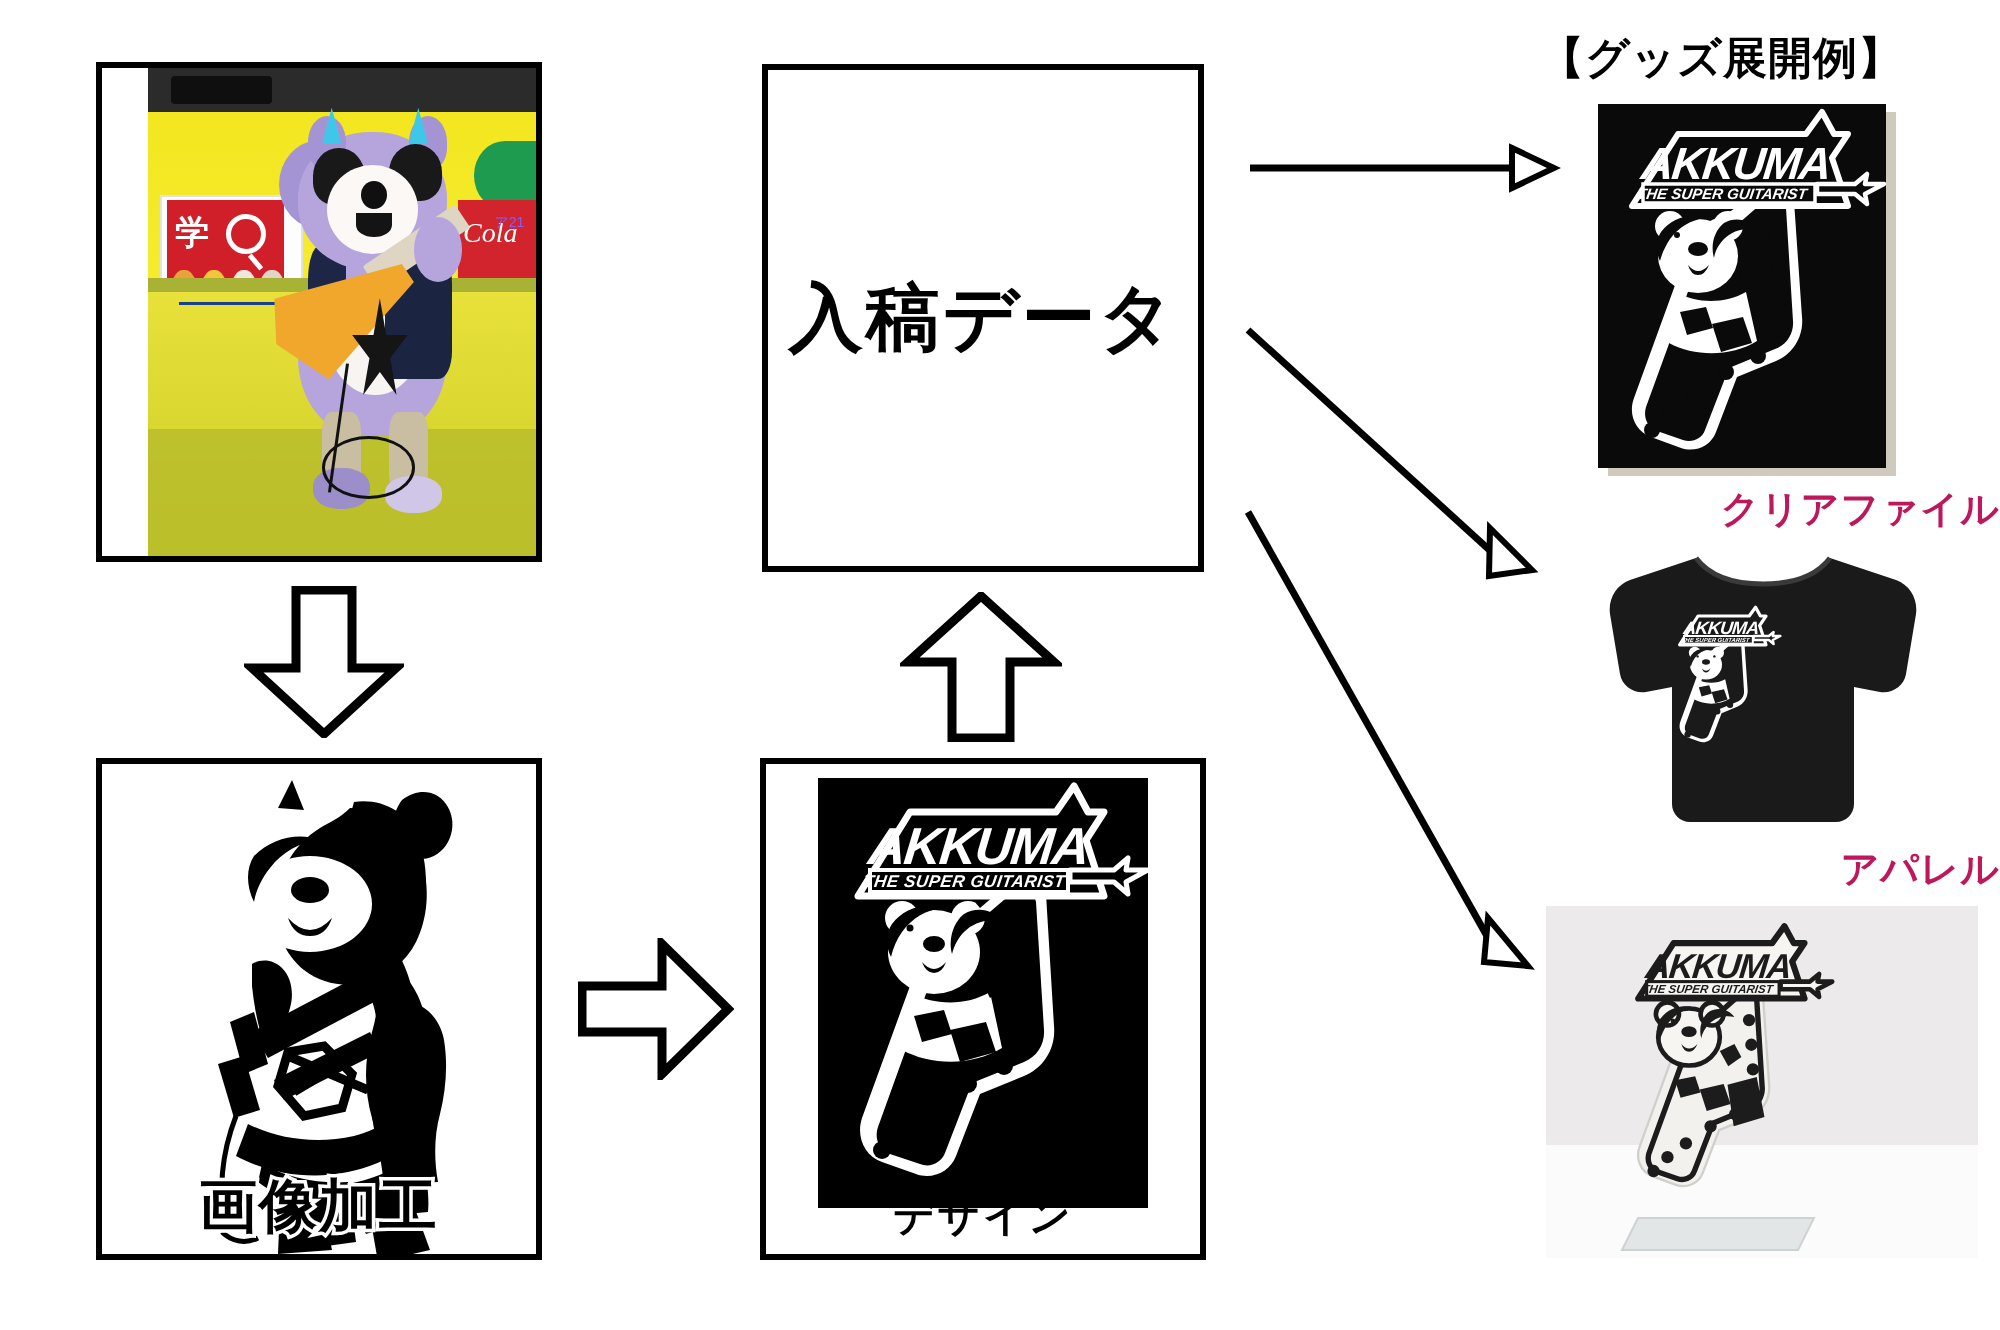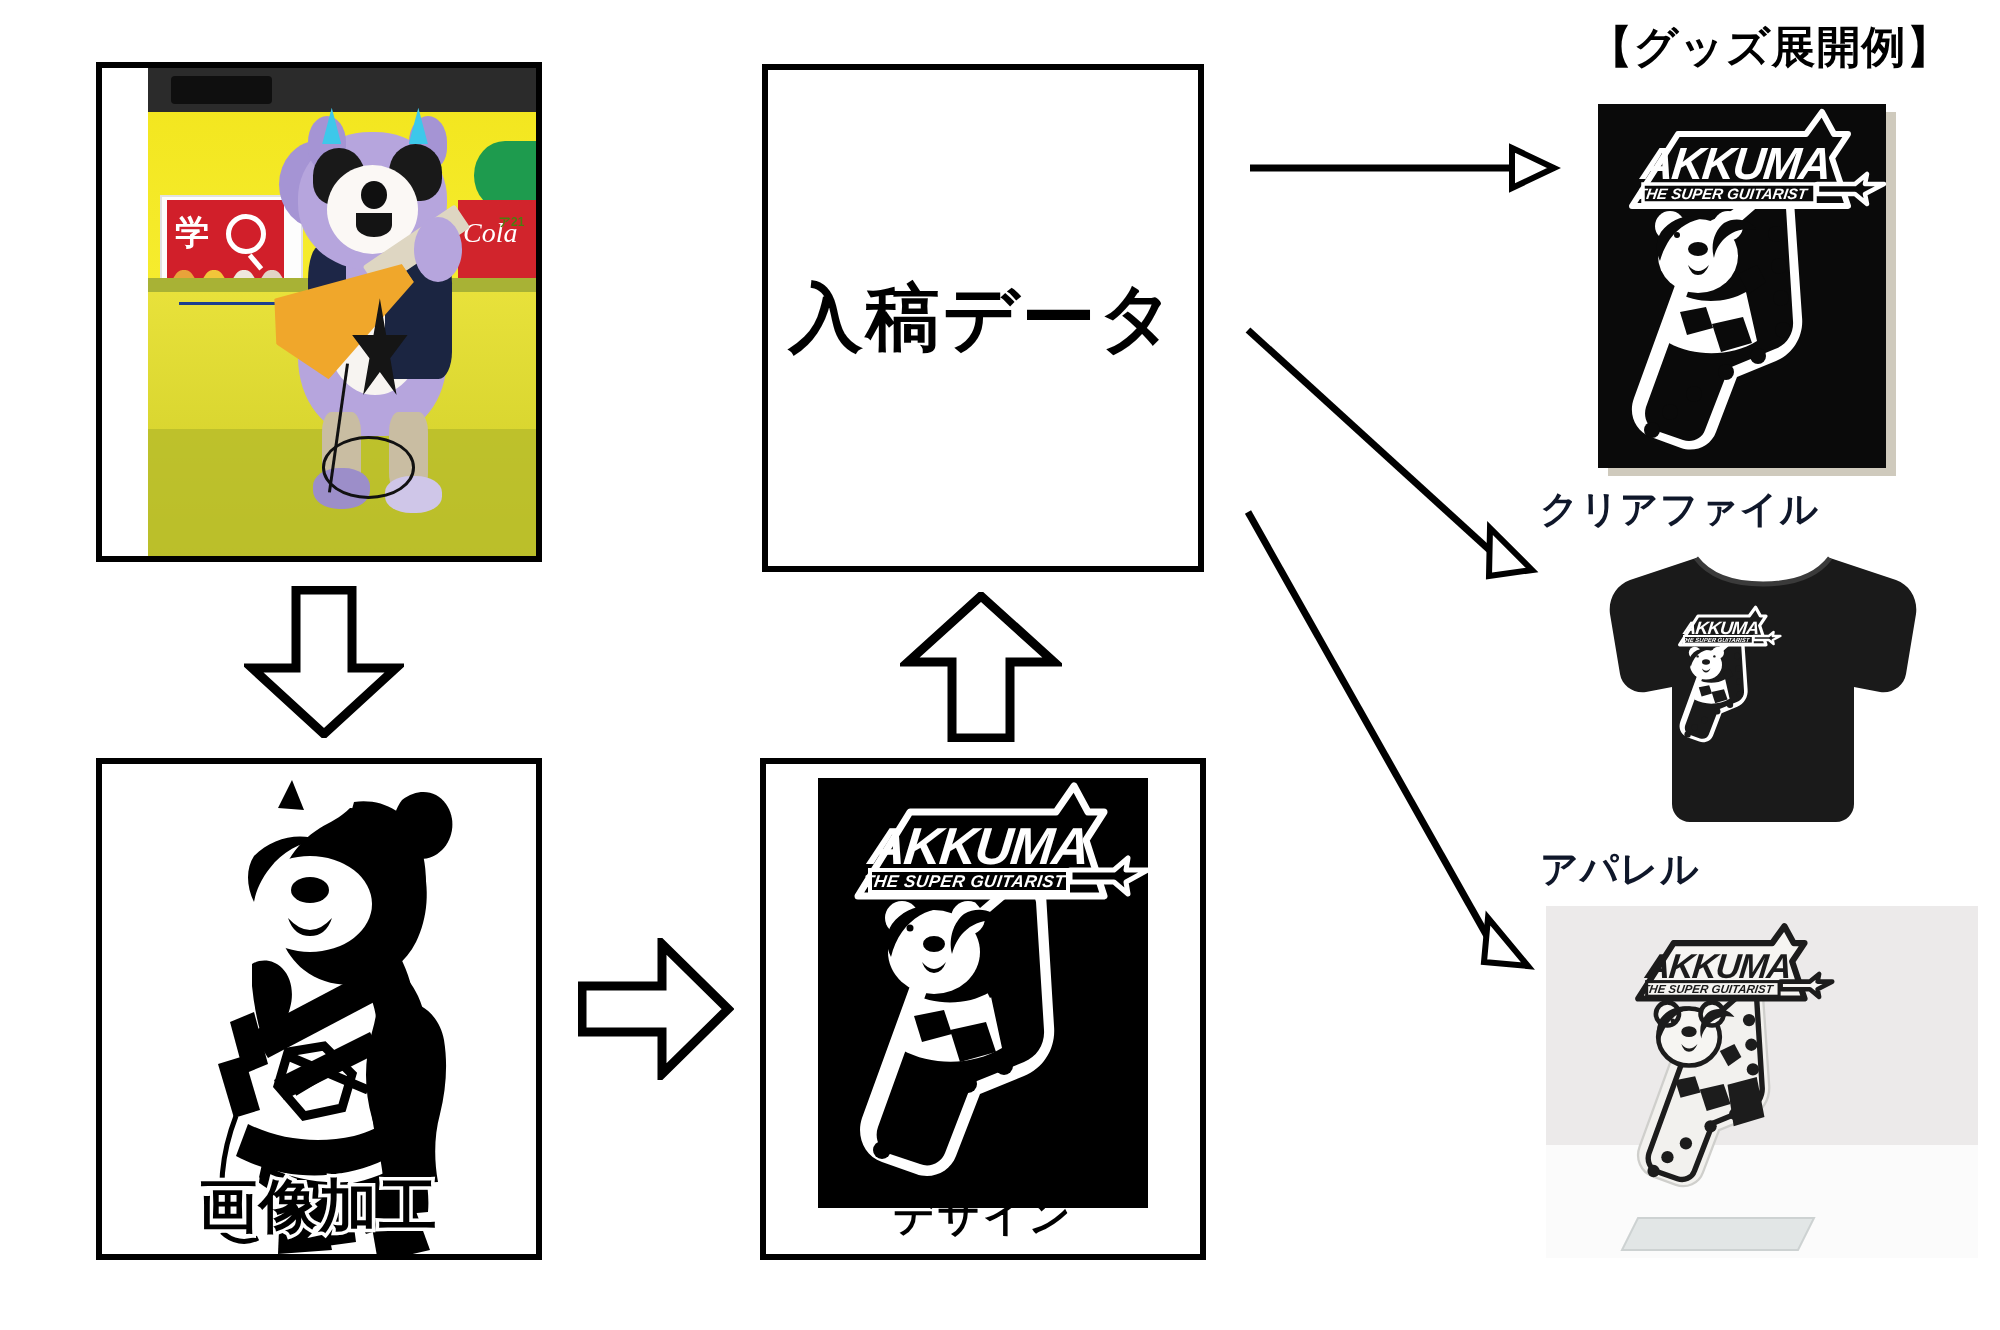--- a/index.html
+++ b/index.html
@@ -65,21 +65,21 @@
   .pl{position:absolute;bottom:0;width:24%;height:90%;border-radius:45% 45% 40% 40%;}
   .pl1{left:2%;background:#e8a33a;}
   .pl2{left:28%;background:#f2c63a;}
   .pl3{left:54%;background:#efe7dc;}
   .pl4{left:78%;background:#e2d4c6;}
   .cola{position:absolute;right:0%;top:27%;width:20%;height:22%;background:#d1242c;}
   .cola:after{content:"Cola";position:absolute;left:6%;top:16%;color:#fff;
      font-family:"Liberation Serif",serif;font-style:italic;font-size:28px;}
   .greenlogo{position:absolute;right:0;top:15%;width:16%;height:14%;
      background:#1e9b4e;border-radius:50% 0 0 50%;}
-  .a21{position:absolute;right:3%;top:30%;font-size:12px;color:#4d7c0f;font-weight:bold;}
+  .a21{position:absolute;right:3%;top:30%;font-size:14px;color:#8b5cf6;font-weight:normal;}
   .bg-floor{position:absolute;left:0;top:44%;width:100%;height:56%;
      background:linear-gradient(#e9e23b,#d8d52f 60%,#c9c92a);}
   .floor-shadow{position:absolute;left:0;top:74%;width:100%;height:26%;
      background:#b6bb2a;opacity:.8;}
   .floor-lip{position:absolute;left:0;top:43%;width:100%;height:3%;background:#a8b235;}
   .cable{position:absolute;left:8%;top:48%;width:70%;height:3px;background:#1b3f8f;}
 
   
   .bear{position:absolute;left:30%;top:9%;width:62%;height:83%;}
   .bz{position:absolute;}
@@ -136,25 +136,25 @@
 
   
   .blockarrow{position:absolute;}
   .blockarrow svg{display:block;}
 
   
   .lineArrow{position:absolute;left:0;top:0;width:2000px;height:1330px;pointer-events:none;}
 
   
   #goods-title{
-    position:absolute;left:1540px;top:18px;width:460px;
-    font-size:44px;font-weight:bold;color:#000;letter-spacing:1px;text-align:center;
+    position:absolute;left:1540px;top:29px;width:460px;
+    font-size:44px;font-weight:bold;color:#000;letter-spacing:1px;
   }
   .goods-label{
-    position:absolute;text-align:left;font-size:38px;font-weight:bold;color:#0f172a;
+    position:absolute;text-align:right;font-size:38px;font-weight:bold;color:#be185d;
     letter-spacing:1px;width:460px;left:1540px;
   }
 
   
   #prod-clearfile{position:absolute;left:1598px;top:104px;width:288px;height:364px;}
   .cf-shadow{position:absolute;left:10px;top:8px;width:100%;height:100%;background:#cfcabd;}
   .cf-face{position:absolute;left:0;top:0;width:100%;height:100%;background:#0a0a0a;}
 
   
   #prod-tshirt{position:absolute;left:1548px;top:546px;width:430px;height:278px;}

